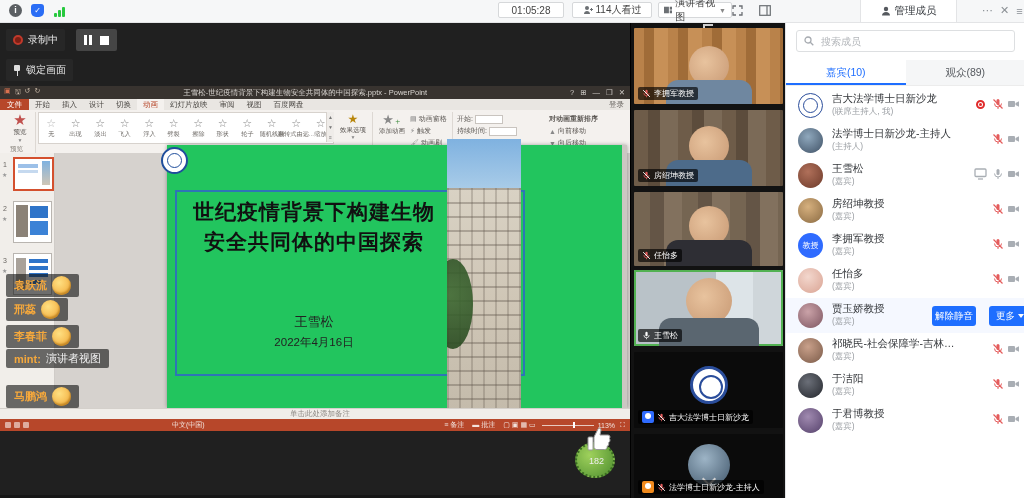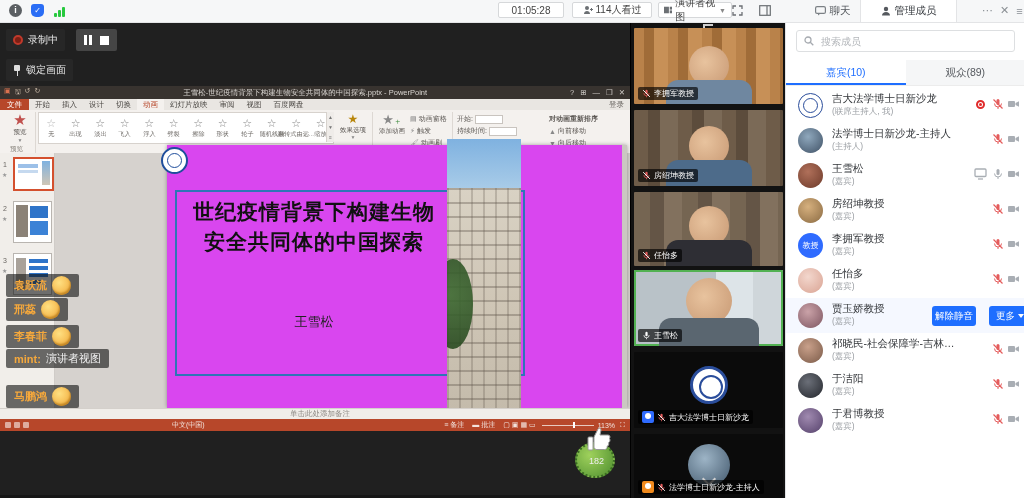--- a/index.html
+++ b/index.html
@@ -55,21 +55,21 @@
   .rib-groups{position:absolute;left:0;top:59px;width:630px;height:7px;font-size:6.5px;color:#8a867f;}
   .rib-groups span{position:absolute;top:0;}
   .grp-div{position:absolute;top:2px;width:1px;height:60px;background:#ddd8d3;}
   
   .work{position:absolute;left:0;top:67px;width:630px;height:255px;background:#d6d2ce;}
   .thumbs{position:absolute;left:0;top:0;width:54px;height:255px;background:#f1eeea;border-right:1px solid #d0ccc8;}
   .thumb{position:absolute;left:13px;width:37px;background:#fff;border:1px solid #b9b5b0;}
   .thumb.sel{border:2px solid #d4502e;}
   .tnum{position:absolute;left:3px;font-size:7px;color:#6b6763;}
   .tstar{position:absolute;left:2px;font-size:6px;color:#999;}
-  .slide{position:absolute;left:167px;top:-8px;width:460px;height:263px;background:#d946ef;box-shadow:0 0 4px rgba(0,0,0,.35);}
+  .slide{position:absolute;left:167px;top:-8px;width:460px;height:263px;background:#22c55e;box-shadow:0 0 4px rgba(0,0,0,.35);}
   .slide-frame{position:absolute;left:8px;top:45px;width:346px;height:182px;border:2px solid #2e75b6;}
   .logo{position:absolute;left:-6px;top:2px;width:27px;height:27px;border-radius:50%;background:#fff;border:2px solid #1f4e9c;box-sizing:border-box;}
   .logo:before{content:"";position:absolute;left:4px;top:4px;width:13px;height:13px;border-radius:50%;border:1.5px solid #1f4e9c;}
   .s-title{position:absolute;left:12px;top:52px;width:270px;text-align:center;font-size:21px;font-weight:600;color:#111;line-height:1.45;letter-spacing:1px;}
   .s-author{position:absolute;left:12px;top:168px;width:270px;text-align:center;color:#222;}
   .s-author .a1{font-size:13px;margin-bottom:4px;}
   .s-author .a2{font-size:11.5px;margin-bottom:3px;}
   .s-author .a3{font-size:11.5px;}
   .photo{position:absolute;left:280px;top:-6px;width:74px;height:272px;
     background:linear-gradient(180deg,#7fb2e0 0%,#a8cbe8 18%,#d9d2c4 18%,#cfc6b6 60%,#c4bbab 100%);overflow:hidden;}
@@ -199,27 +199,20 @@
       <svg width="11" height="11" viewBox="0 0 11 11">
           <path d="M1 4V1h3M7 1h3v3M10 7v3H7M4 10H1V7" stroke="#6b6f73" fill="none" stroke-width="1.3"></path>
         </svg>
     </div>
     <div class="tb-icon" style="left:757px">
       <svg width="12" height="11" viewBox="0 0 12 11">
           <rect x="0.7" y="0.7" width="10.6" height="9.6" fill="none" stroke="#6b6f73" stroke-width="1.2"></rect>
           <line x1="8" y1="1" x2="8" y2="10" stroke="#6b6f73" stroke-width="1.2"></line>
         </svg>
     </div>
-    <div class="tab-seg" style="left:785px;width:95px">
-      <svg width="11" height="10" viewBox="0 0 11 10">
-          <rect x="0.6" y="0.6" width="9.8" height="6.8" rx="1.5" fill="none" stroke="#7b8085" stroke-width="1.2"></rect>
-          <path d="M3 7.5L3 9.6L5.5 7.5z" fill="#7b8085"></path>
-        </svg>
-      <span>聊天</span>
-    </div>
     <div class="tab-seg tab-active" style="left:860px;width:95px">
       <svg width="10" height="10" viewBox="0 0 10 10">
           <circle cx="5" cy="3" r="2.2" fill="#55595e"></circle>
           <path d="M1 9.6c0-2.4 1.8-3.6 4-3.6s4 1.2 4 3.6z" fill="#55595e"></path>
         </svg>
       <span>管理成员</span>
     </div>
     <div class="tb-icon gl" style="left:980px">⋯</div>
     <div class="tb-icon gl" style="left:997px">✕</div>
     <div class="tb-icon gl" style="left:1012px">≡</div>
@@ -431,20 +424,21 @@
 
         <div class="slide">
           <div class="slide-frame"></div>
           <div class="logo"></div>
           <div class="s-title">
             <div>世纪疫情背景下构建生物</div>
             <div>安全共同体的中国探索</div>
           </div>
           <div class="s-author">
             <div class="a1">王雪松</div>
+            <div class="a3">2022年4月16日</div>
           </div>
           <div class="photo">
             <div class="win"></div>
             <div class="leaf"></div>
           </div>
           <div class="slide-sb"></div>
         </div>
       </div>
 
       <div class="abs virus" style="left:575px;top:356px;width:40px;height:36px"></div>

